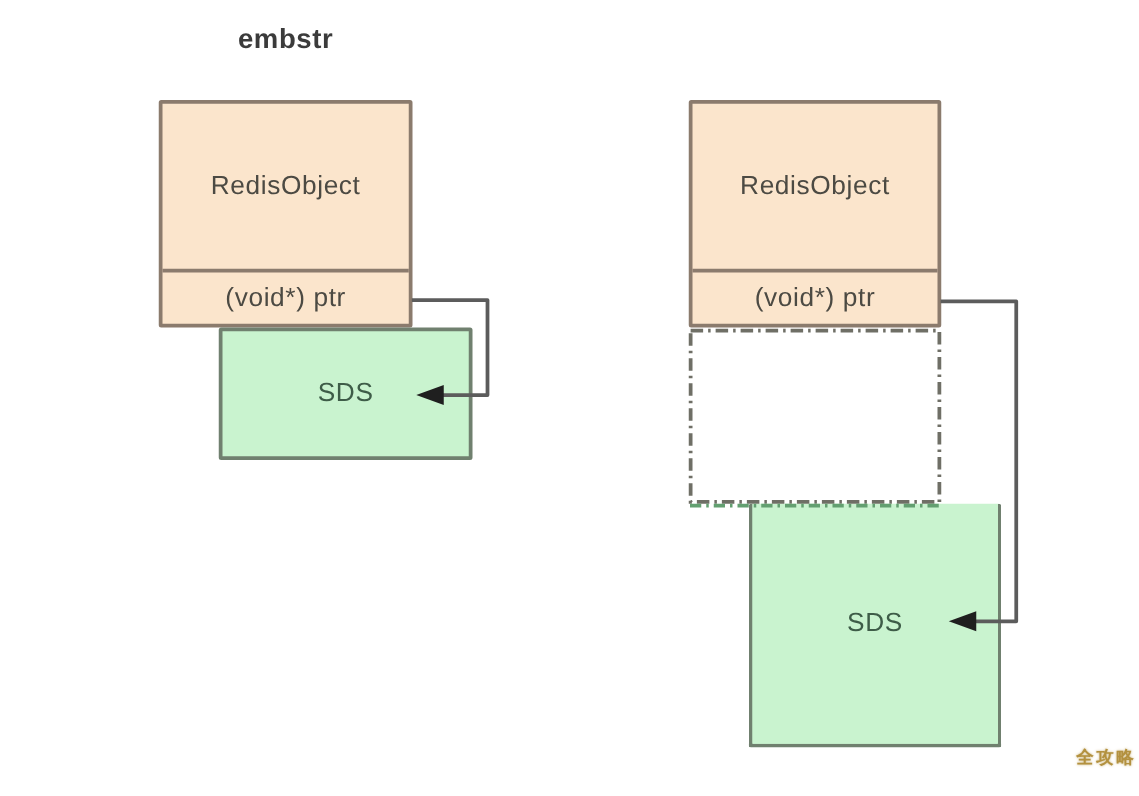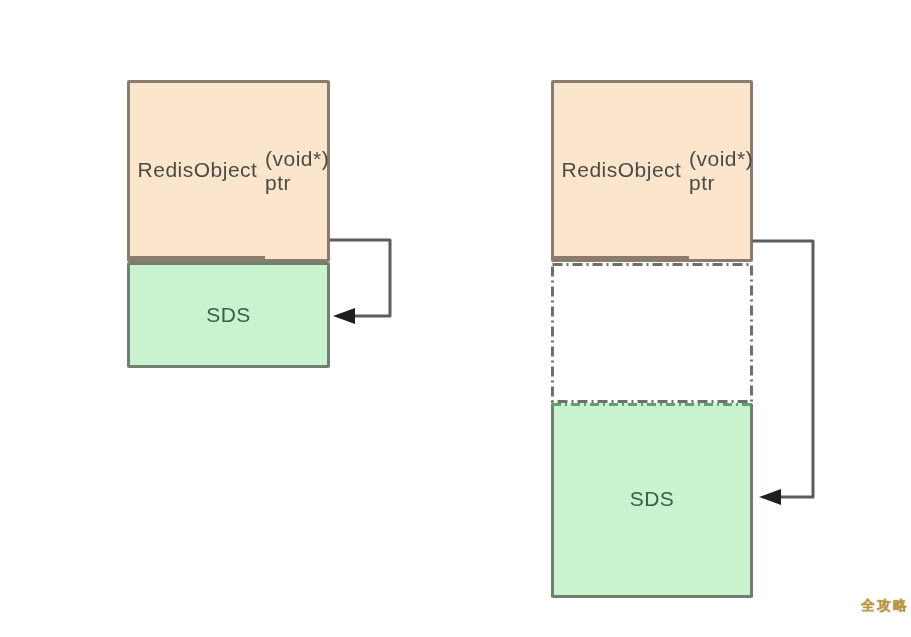--- a/index.html
+++ b/index.html
@@ -38,21 +38,21 @@
   }
   .title-embstr{left:127px;top:18px;width:203px;}
   .title-raw{left:551px;top:18px;width:202px;}
 
   .main-box{
     position:absolute;
     background:var(--redis-box-fill);
     border:3px solid var(--redis-box-border);
     border-radius:2px;
     display:flex;
-    flex-direction:row;
+    flex-direction:column;
   }
   .left-main{left:127px;top:80px;width:203px;height:182px;}
   .right-main{left:551px;top:80px;width:202px;height:182px;}
 
   .sec{
     display:flex;
     align-items:center;
     justify-content:center;
   }
   .sec-top{
@@ -68,20 +68,21 @@
   }
 
   .sds-box{
     position:absolute;
     background:var(--sds-box-fill);
     border:3px solid var(--sds-box-border);
     border-radius:2px;
     display:flex;
     align-items:center;
     justify-content:center;
+    margin-left:48px;
   }
   .sds-left{left:127px;top:262px;width:203px;height:106px;}
   .sds-right{left:551px;top:403px;width:202px;height:195px;border-top:none;}
   .sds-lbl{color:var(--sds-text);}
 
   .gap-box{
     position:absolute;
     left:551px;top:262px;width:202px;height:141px;
     background:transparent;
   }
@@ -125,20 +126,21 @@
     color:var(--watermark);
     letter-spacing:2px;
     text-shadow:0 0 2px rgba(179,145,63,0.75);
   }
 </style>
 </head>
 <body>
 
 <div class="canvas">
 
+  <div class="col-title title-embstr">embstr</div>
 
 
   <div class="main-box left-main">
     <div class="sec sec-top">
       <span class="lbl">RedisObject</span>
     </div>
     <div class="sec sec-ptr">
       <span class="lbl">(void*) ptr</span>
     </div>
   </div>

